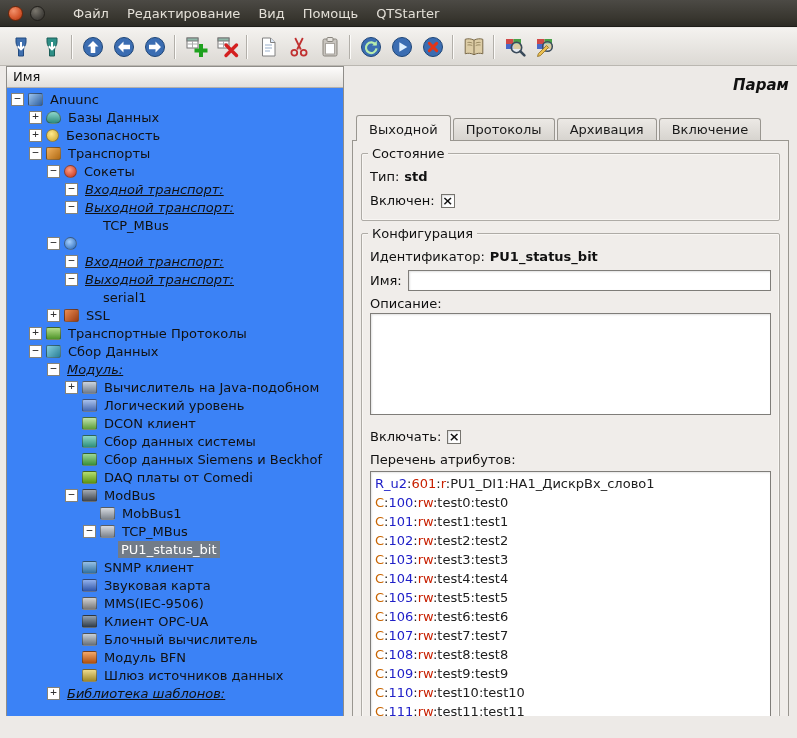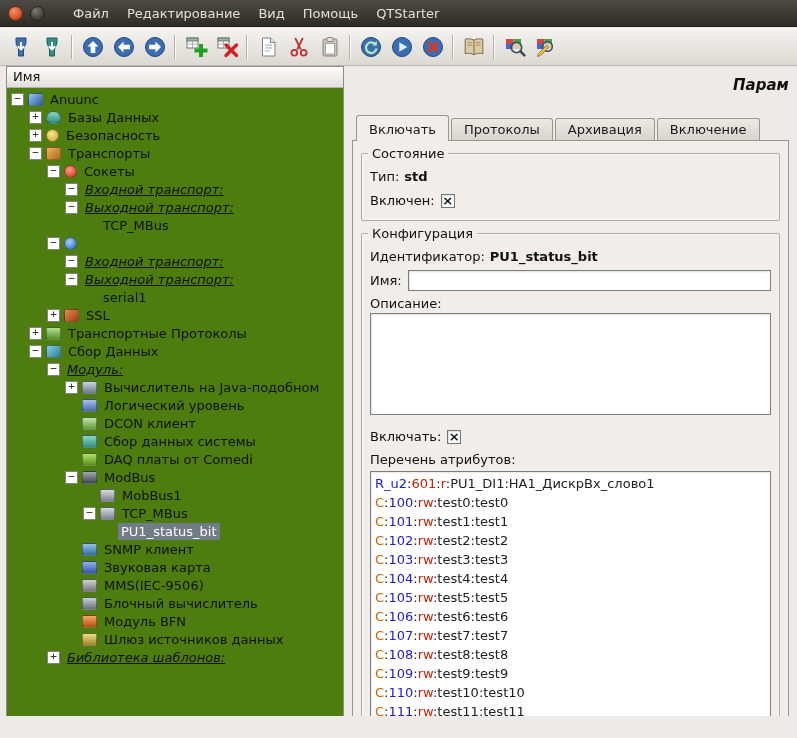--- a/index.html
+++ b/index.html
@@ -20,21 +20,21 @@
   .toolbar{position:absolute;top:28px;left:0;right:0;height:38px;
     background:linear-gradient(#f4f2ef,#dcd9d4);border-bottom:1px solid #bab7b1;
     display:flex;align-items:center;padding-left:5px;}
   .tb-btn{width:31px;height:31px;border:0;background:transparent;padding:0;
     display:flex;align-items:center;justify-content:center;flex:none;}
   .tb-btn svg{width:24px;height:24px;display:block;}
   .tb-sep{width:0;height:24px;border-left:1px solid #b2afa9;border-right:1px solid #fcfbf9;margin:0 4px;flex:none;}
 
   
   .tree-panel{position:absolute;left:6px;top:66px;width:338px;height:656px;
-    border:1px solid #8f8d89;background:#4d7c0f;display:flex;flex-direction:column;overflow:hidden;}
+    border:1px solid #8f8d89;background:#3b82f6;display:flex;flex-direction:column;overflow:hidden;}
   .tree-header{height:21px;flex:none;background:linear-gradient(#fdfcfb,#e2dfdb);
     border-bottom:1px solid #b3b0ac;font-size:13px;padding:2px 6px;color:#111;}
   .tree-body{flex:1;overflow:hidden;padding-top:2px;}
   .tree-row{height:18px;display:flex;align-items:center;font-size:13px;padding-left:4px;white-space:nowrap;color:#111;}
   .exp{width:13px;height:13px;flex:none;border:1px solid #848279;background:#fff;margin-right:4px;
     font-size:11px;line-height:10px;text-align:center;color:#333;font-family:"DejaVu Sans Mono",monospace;}
   .exp-sp{width:17px;flex:none;}
   .ticon{width:15px;height:13px;margin-right:4px;flex:none;border-radius:2px;border:1px solid rgba(40,40,40,.45);}
   .ti-host{background:linear-gradient(135deg,#9cc4ee,#2d5e9e);}
   .ti-db{background:linear-gradient(#8fd8cc,#2b8a7c);border-radius:50% 50% 45% 45%/60% 60% 35% 35%;}
@@ -381,20 +381,26 @@
         </div>
         <div class="tree-row">
           <span style="width: 54px; flex: 0 0 auto;"></span>
           <span class="exp-sp"></span>
           <span class="ticon ti-system"></span>
           <span class="tlbl">Сбор данных системы</span>
         </div>
         <div class="tree-row">
           <span style="width: 54px; flex: 0 0 auto;"></span>
           <span class="exp-sp"></span>
+          <span class="ticon ti-siemens"></span>
+          <span class="tlbl">Сбор данных Siemens и Beckhof</span>
+        </div>
+        <div class="tree-row">
+          <span style="width: 54px; flex: 0 0 auto;"></span>
+          <span class="exp-sp"></span>
           <span class="ticon ti-comedi"></span>
           <span class="tlbl">DAQ платы от Comedi</span>
         </div>
         <div class="tree-row">
           <span style="width: 54px; flex: 0 0 auto;"></span>
           <span class="exp">−</span>
           <span class="ticon ti-modbus"></span>
           <span class="tlbl">ModBus</span>
         </div>
         <div class="tree-row">
@@ -424,20 +430,26 @@
           <span style="width: 54px; flex: 0 0 auto;"></span>
           <span class="exp-sp"></span>
           <span class="ticon ti-sound"></span>
           <span class="tlbl">Звуковая карта</span>
         </div>
         <div class="tree-row">
           <span style="width: 54px; flex: 0 0 auto;"></span>
           <span class="exp-sp"></span>
           <span class="ticon ti-mms"></span>
           <span class="tlbl">MMS(IEC-9506)</span>
+        </div>
+        <div class="tree-row">
+          <span style="width: 54px; flex: 0 0 auto;"></span>
+          <span class="exp-sp"></span>
+          <span class="ticon ti-opcua"></span>
+          <span class="tlbl">Клиент OPC-UA</span>
         </div>
         <div class="tree-row">
           <span style="width: 54px; flex: 0 0 auto;"></span>
           <span class="exp-sp"></span>
           <span class="ticon ti-block"></span>
           <span class="tlbl">Блочный вычислитель</span>
         </div>
         <div class="tree-row">
           <span style="width: 54px; flex: 0 0 auto;"></span>
           <span class="exp-sp"></span>
@@ -456,21 +468,21 @@
           <span class="tlbl italic">Библиотека шаблонов:</span>
         </div>
       </div>
   </div>
 
   <div class="lower-panel"></div>
 
   <div class="right">
     <div class="panel-title">Парам</div>
     <div class="tabs">
-        <div class="tab active">Включать</div>
+        <div class="tab active">Выходной</div>
         <div class="tab">Протоколы</div>
         <div class="tab">Архивация</div>
         <div class="tab">Включение</div>
       </div>
     <div class="pane">
 
       <div class="group">
         <div class="group-title">Состояние</div>
         <div class="frow">
           <span>Тип:</span>

